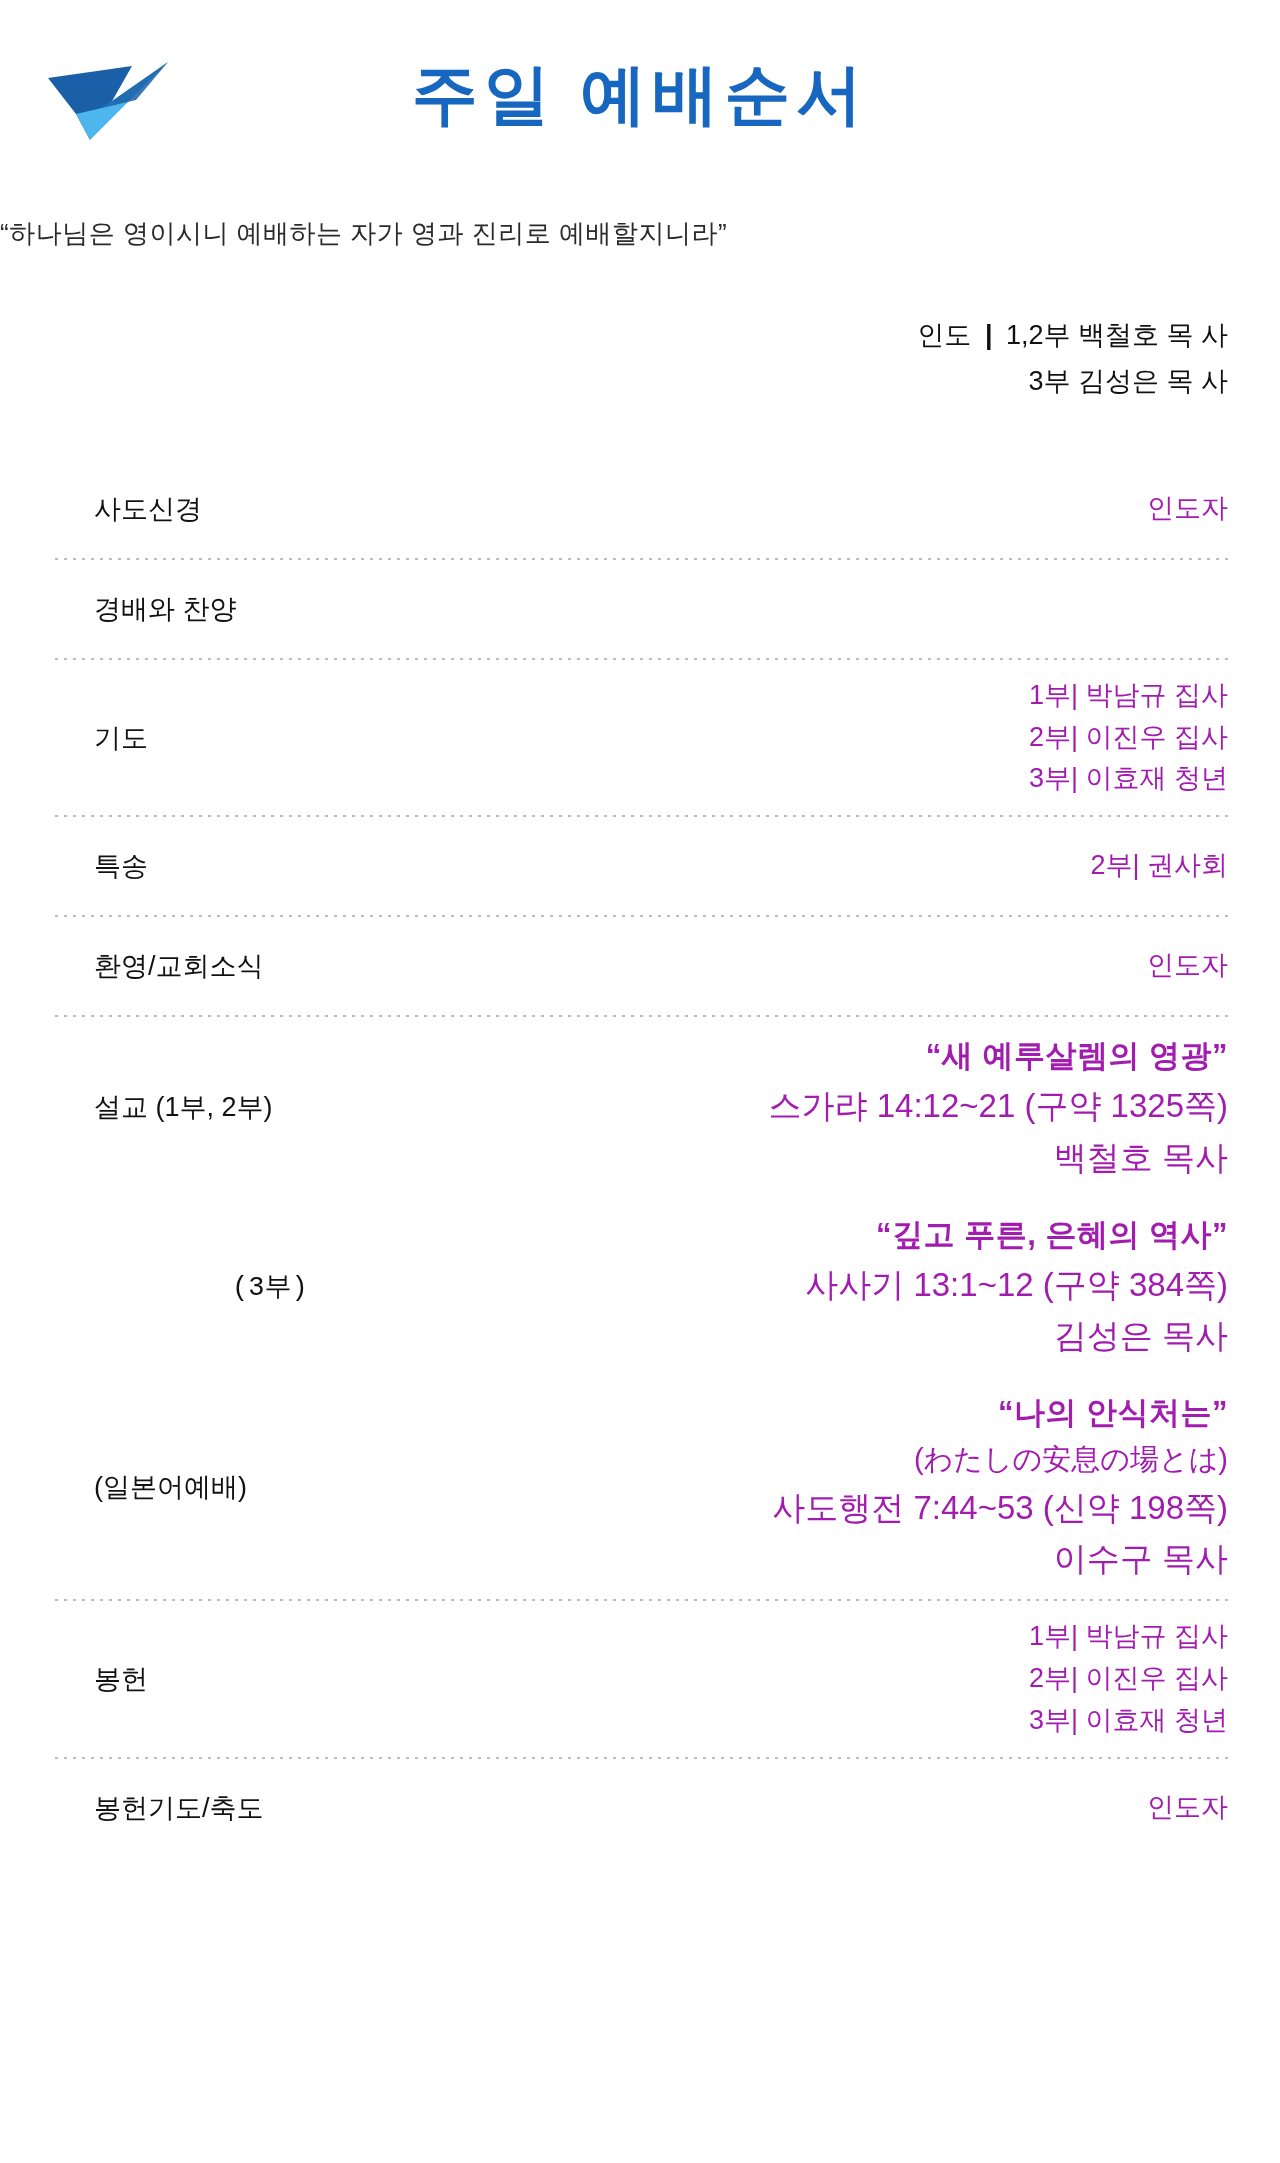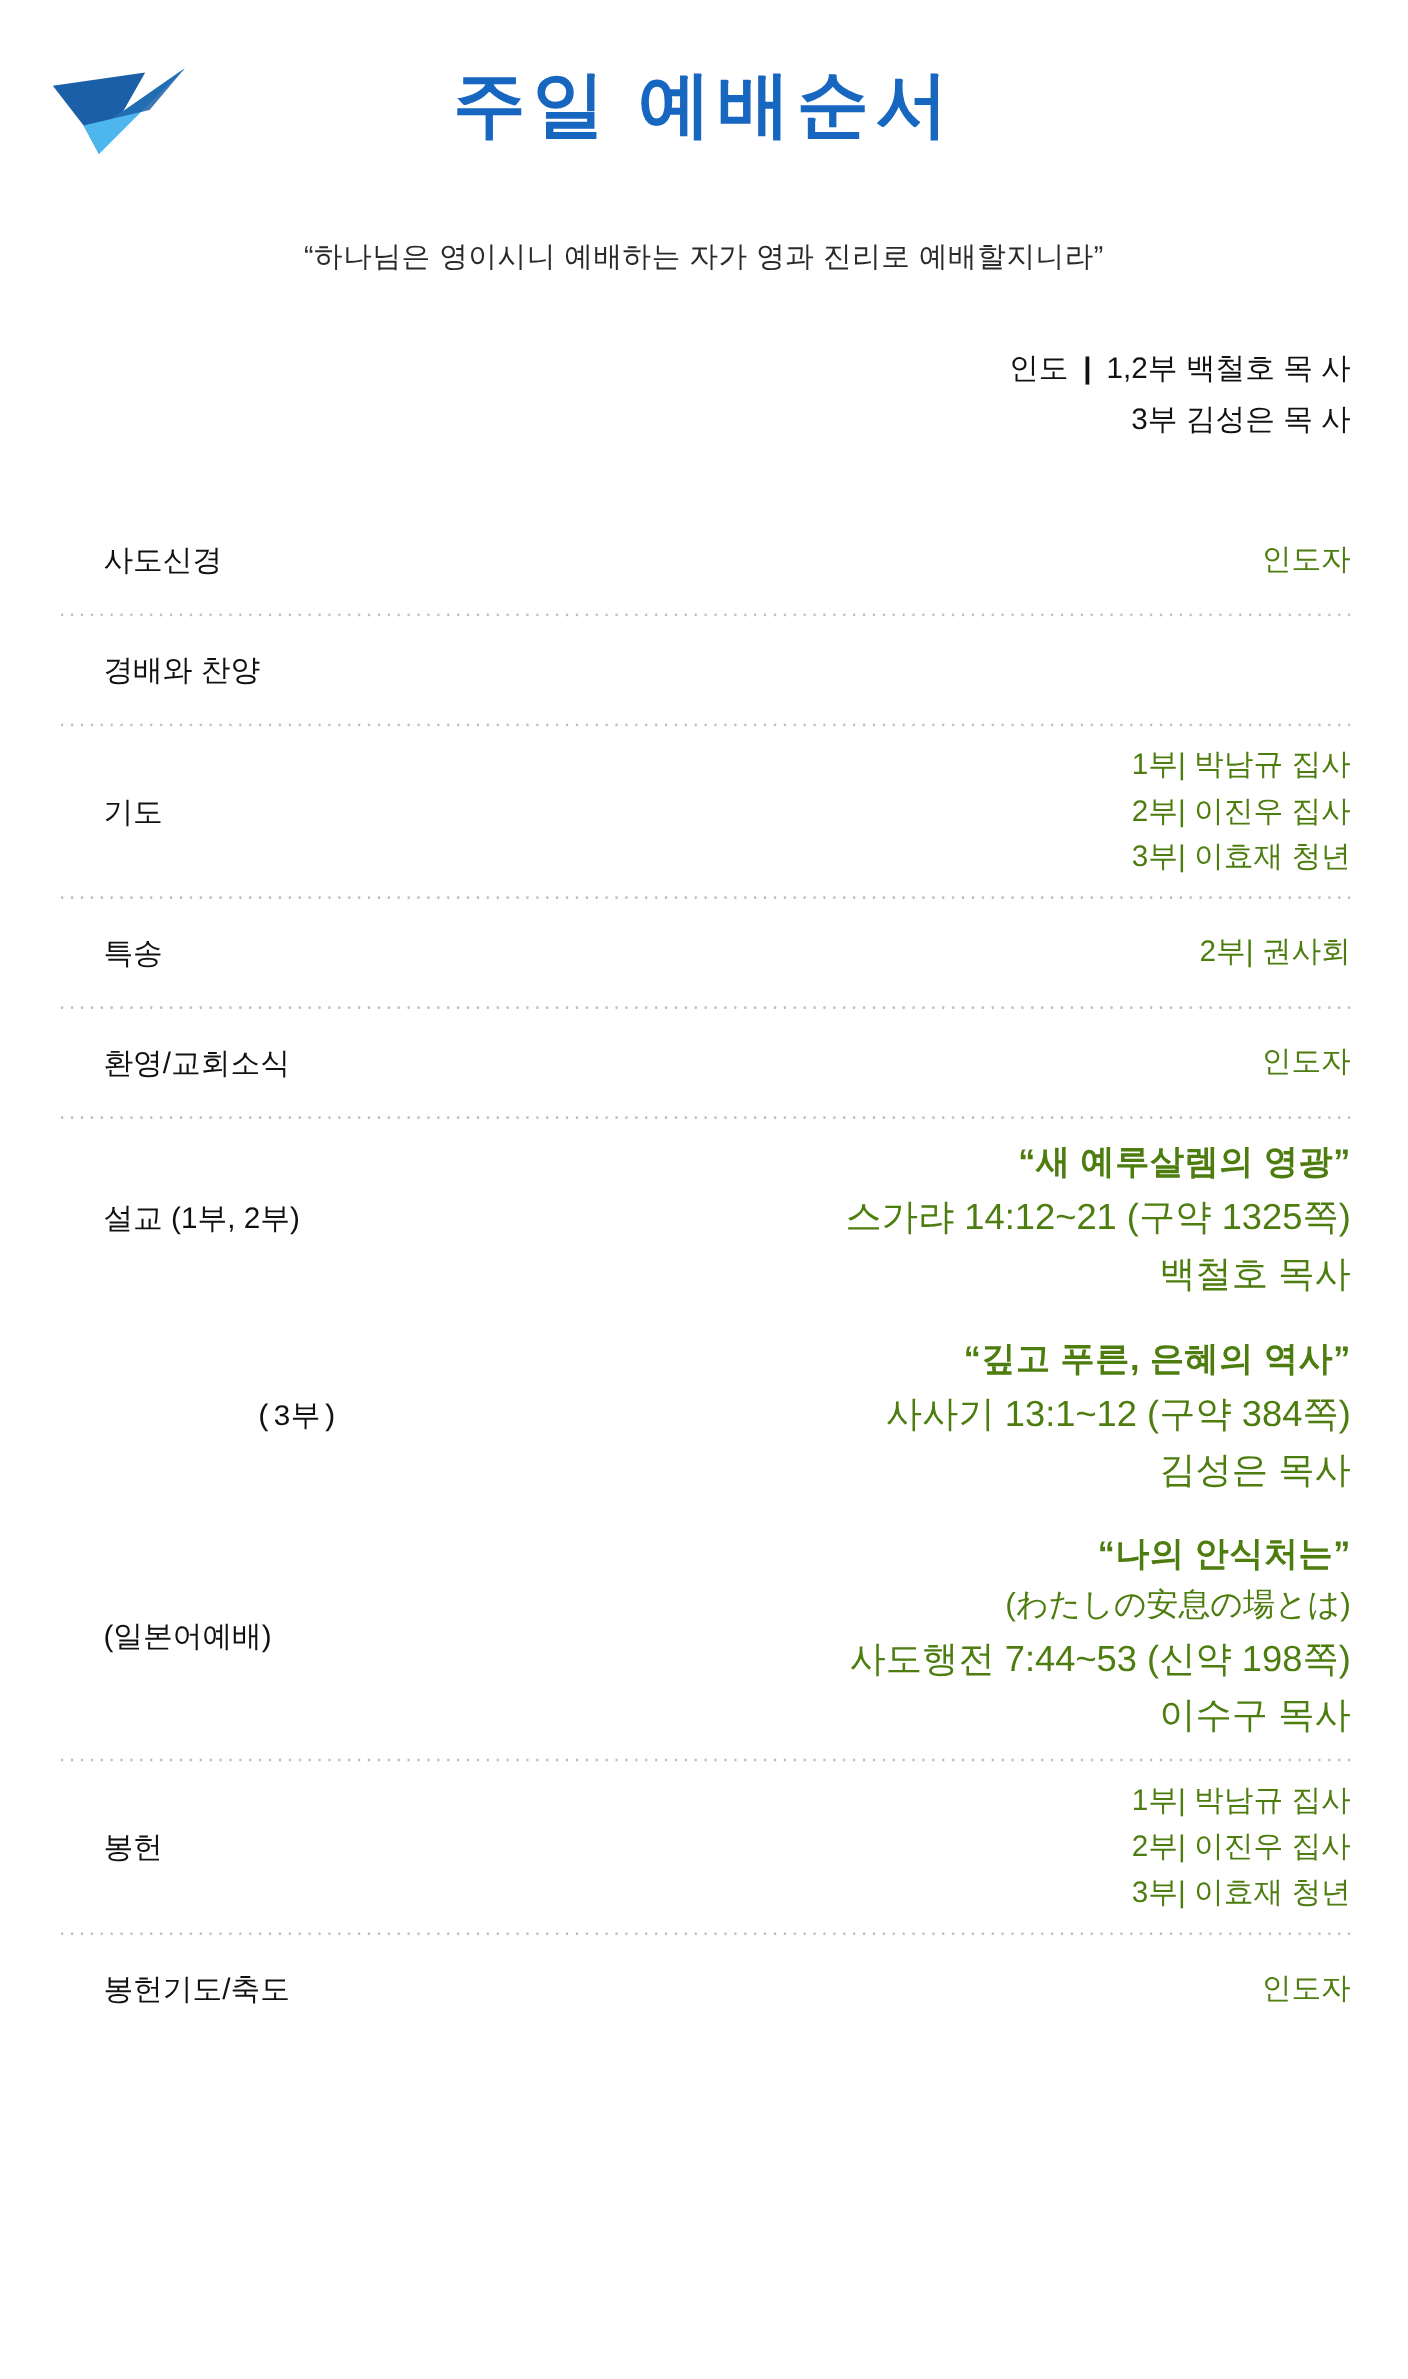--- a/index.html
+++ b/index.html
@@ -40,21 +40,21 @@
     text-align: center;
     font-size: 66px;
     font-weight: bold;
     color: #1767c0;
     letter-spacing: 6px;
     padding-top: 18px;
     line-height: 1.1;
   }
 
   .subtitle {
-    text-align: center;
+    text-align: left;
     font-size: 26px;
     color: #2a2a2a;
     margin-top: 26px;
     letter-spacing: 0.5px;
   }
 
   
   .leader-block {
     margin-top: 62px;
     padding-right: 52px;
@@ -90,21 +90,21 @@
     white-space: nowrap;
     flex: 0 0 auto;
     padding-left: 42px;
   }
   .row .left.indent {
     padding-left: 180px;
     font-family: Liberation Mono, monospace;
   }
   .row .right {
     font-size: 27px;
-    color: #4d7c0f;
+    color: #a21caf;
     text-align: right;
     line-height: 1.55;
     flex: 1 1 auto;
   }
   .right .big {
     font-size: 31px;
     font-weight: bold;
     letter-spacing: 0.5px;
     text-align: right;
   }

